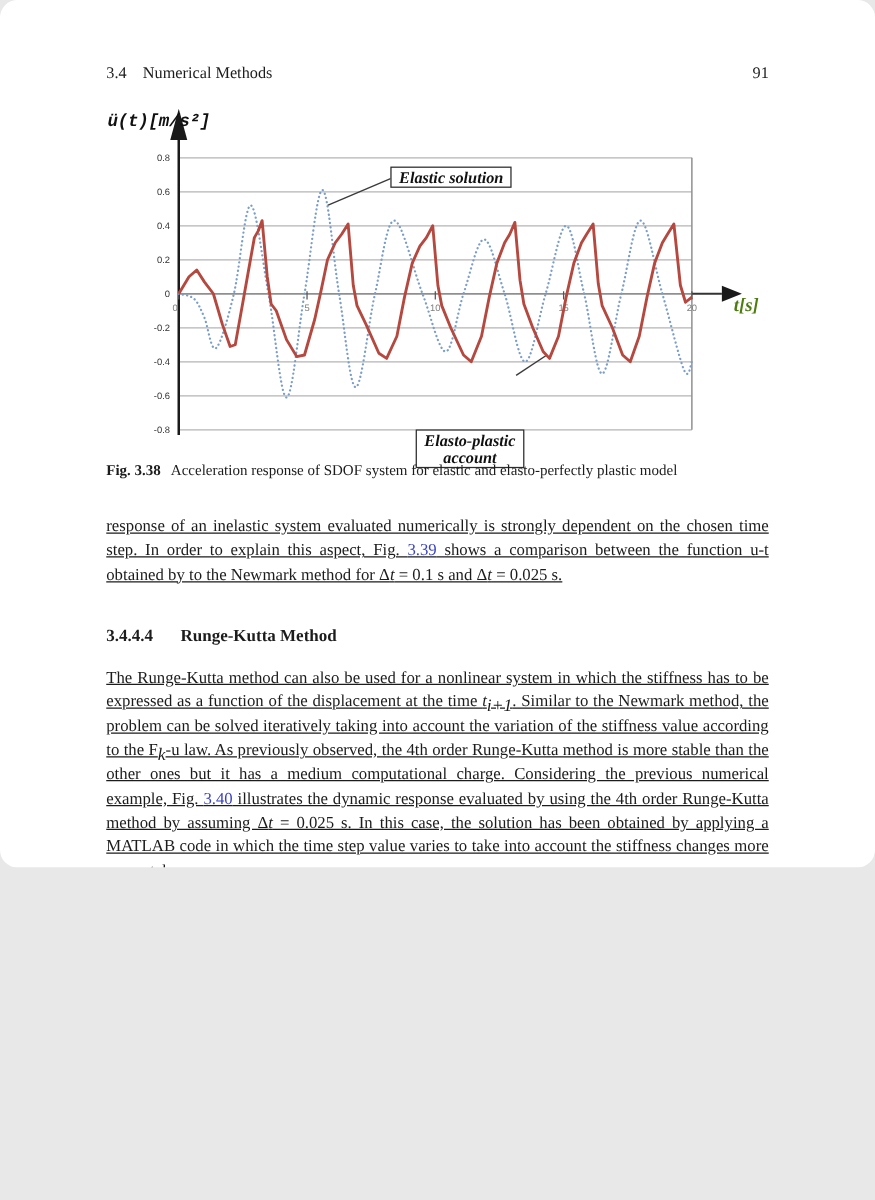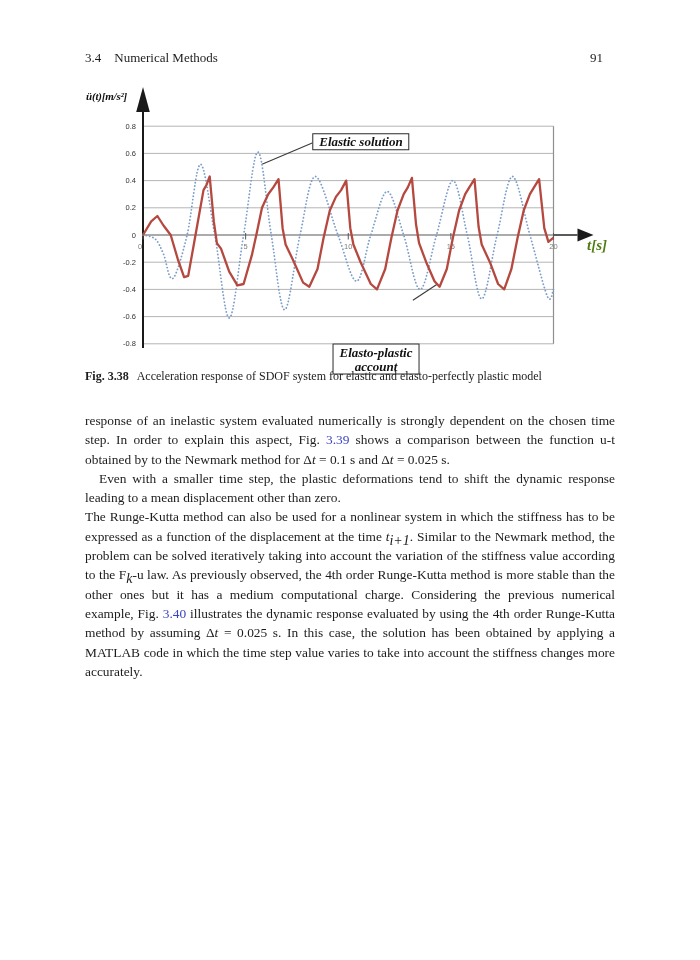--- a/index.html
+++ b/index.html
@@ -1,38 +1,38 @@
 <!DOCTYPE html>
 <html><head>
 <meta charset="utf-8">
 <style>
   html,body{margin:0;padding:0;background:#e8e8e8;}
-  .page{position:relative;width:700px;height:960px;margin:0 auto;background:#ffffff;
-        font-family:"Liberation Serif",serif;color:#1c1c1c;overflow:hidden;}
+  .page{position:relative;width:700px;height:694px;margin:0 auto;background:#ffffff;
+        font-family:"Liberation Serif",serif;color:#1c1c1c;overflow:hidden;border-radius:14px;}
   
   .running-head{position:absolute;top:50px;left:85px;width:530px;font-size:13px;}
   .rh-title{margin-left:13px;}
-  .pagenum{position:absolute;right:12px;top:0;}
+  .pagenum{position:absolute;right:0;top:0;}
   
   .chart{position:absolute;top:85px;left:0;width:700px;height:300px;}
   #chart-svg{position:absolute;top:0;left:0;}
-  .ylab{position:absolute;left:86px;top:5px;font-family:Liberation Serif, serif;
-        font-weight:bold;font-style:italic;font-size:11px;color:#111;letter-spacing:-0.2px;}
+  .ylab{position:absolute;left:86px;top:5px;font-family:Liberation Mono, monospace;
+        font-weight:bold;font-style:italic;font-size:14px;color:#111;letter-spacing:-0.2px;}
   .xlab{position:absolute;left:587px;top:152px;font-weight:bold;font-style:italic;
         font-size:15px;color:#4d7c0f;}
   .legendbox{position:absolute;transform:translate(-50%,-50%);background:#fff;
         border:1.4px solid #2a2a2a;padding:1px 6px;font-weight:bold;font-style:italic;
         font-size:13px;line-height:13.5px;text-align:center;white-space:nowrap;color:#111;}
   
   .caption{position:absolute;top:369px;left:85px;width:530px;margin:0;font-size:12px;line-height:15px;}
   .caption b{margin-right:8px;}
   
   .bodytext{position:absolute;top:411px;left:85px;width:530px;font-size:13.4px;
         line-height:19.3px;text-align:justify;}
-  .bodytext p{margin:0;}
+  .bodytext p{margin:0;text-decoration:underline;}
   p.indent{text-indent:14px;}
   .figlink{color:#3a42c4;text-decoration:none;cursor:pointer;}
   .it{font-style:italic;}
   sub{font-size:14px;line-height:0;}
   .subhead{margin:30px 0 14px 0;font-size:13.6px;font-weight:bold;}
   .subhead .ht{margin-left:22px;}
 </style>
 </head>
 <body>
 
@@ -94,20 +94,22 @@
       </div>
     </div>
 
   <p class="caption">
     <b>Fig. 3.38</b><span>Acceleration response of SDOF system for elastic and elasto-perfectly plastic model</span>
   </p>
 
   <div class="bodytext">
     <div id="paras-before">
         <p><span>response of an inelastic system evaluated numerically is strongly dependent on the chosen time step. In order to explain this aspect, Fig. </span><a class="figlink">3.39</a><span> shows a comparison between the function u-t obtained by to the Newmark method for Δ</span><span class="it">t</span><span> = 0.1 s and Δ</span><span class="it">t</span><span> = 0.025 s.</span></p>
-        <p class="indent"><span>Even with a smaller time step, the plastic deformations tend to shift the dynamic response leading to a mean displacement other than zero.</span></p>
       </div>
+    <h3 class="subhead">
+      <span>3.4.4.4</span><span class="ht">Runge-Kutta Method</span>
+    </h3>
     <div id="paras-after">
         <p><span>The Runge-Kutta method can also be used for a nonlinear system in which the stiffness has to be expressed as a function of the displacement at the time </span><span class="it">t</span><sub class="it">i+1</sub><span>. Similar to the Newmark method, the problem can be solved iteratively taking into account the variation of the stiffness value according to the F</span><sub class="it">k</sub><span>-u law. As previously observed, the 4th order Runge-Kutta method is more stable than the other ones but it has a medium computational charge. Considering the previous numerical example, Fig. </span><a class="figlink">3.40</a><span> illustrates the dynamic response evaluated by using the 4th order Runge-Kutta method by assuming Δ</span><span class="it">t</span><span> = 0.025 s. In this case, the solution has been obtained by applying a MATLAB code in which the time step value varies to take into account the stiffness changes more accurately.</span></p>
       </div>
   </div>
 
 </div>
 
 </body></html>

